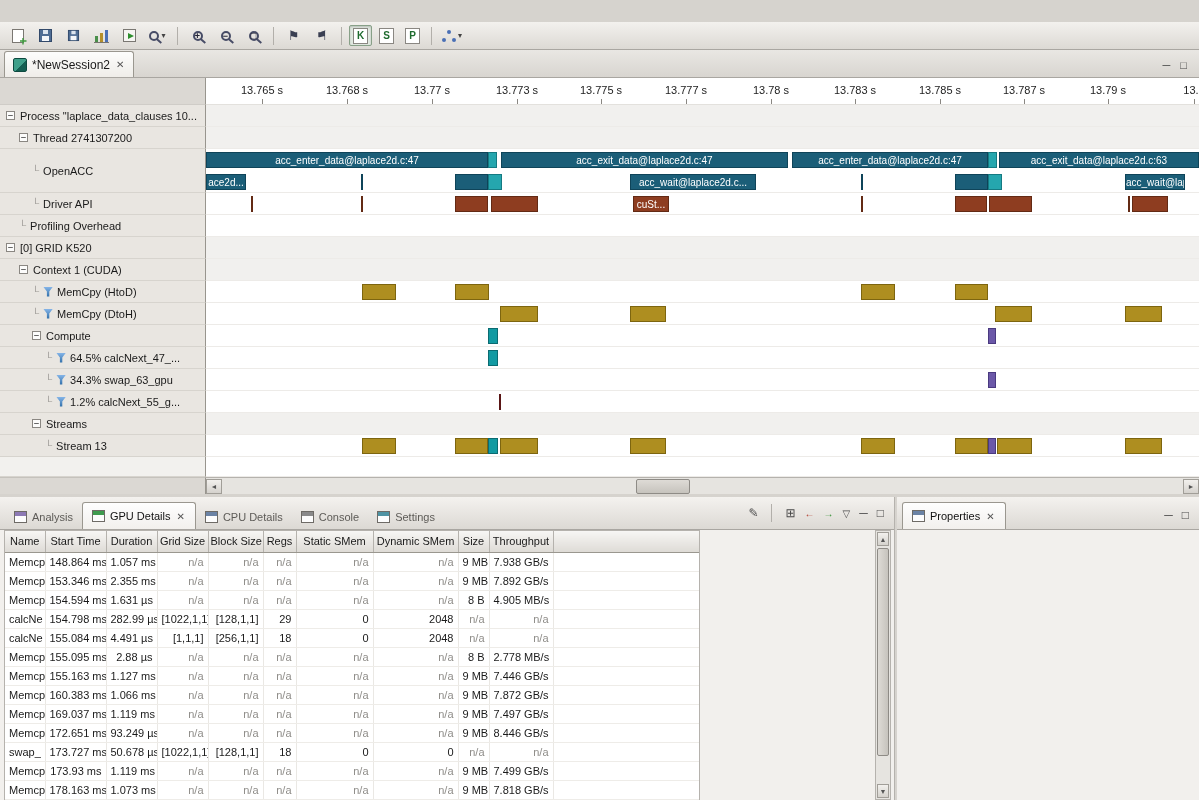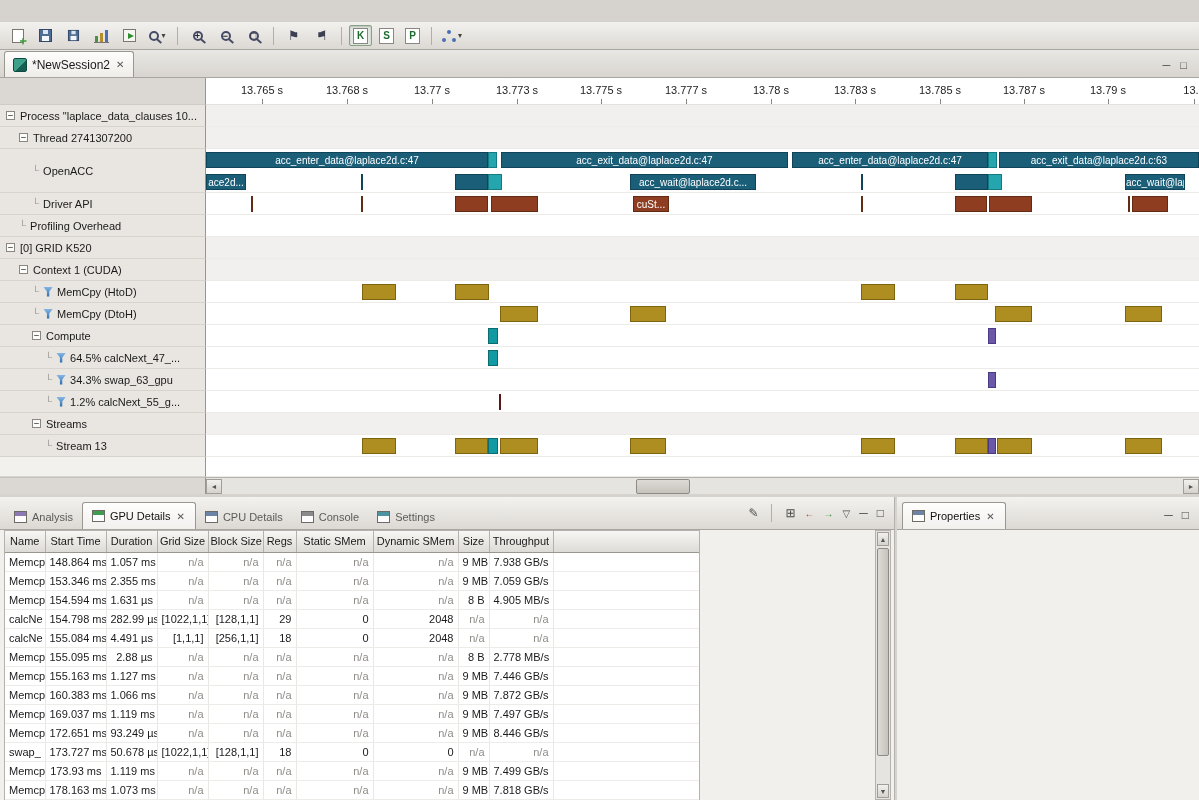--- a/index.html
+++ b/index.html
@@ -531,21 +531,21 @@
             <tr>
               <td>Memcp</td>
               <td>153.346 ms</td>
               <td>2.355 ms</td>
               <td class="na">n/a</td>
               <td class="na">n/a</td>
               <td class="na">n/a</td>
               <td class="na">n/a</td>
               <td class="na">n/a</td>
               <td>9 MB</td>
-              <td>7.059 GB/s</td>
+              <td>7.892 GB/s</td>
               <td class="filler"></td>
             </tr>
             <tr>
               <td>Memcp</td>
               <td>154.594 ms</td>
               <td>1.631 µs</td>
               <td class="na">n/a</td>
               <td class="na">n/a</td>
               <td class="na">n/a</td>
               <td class="na">n/a</td>

